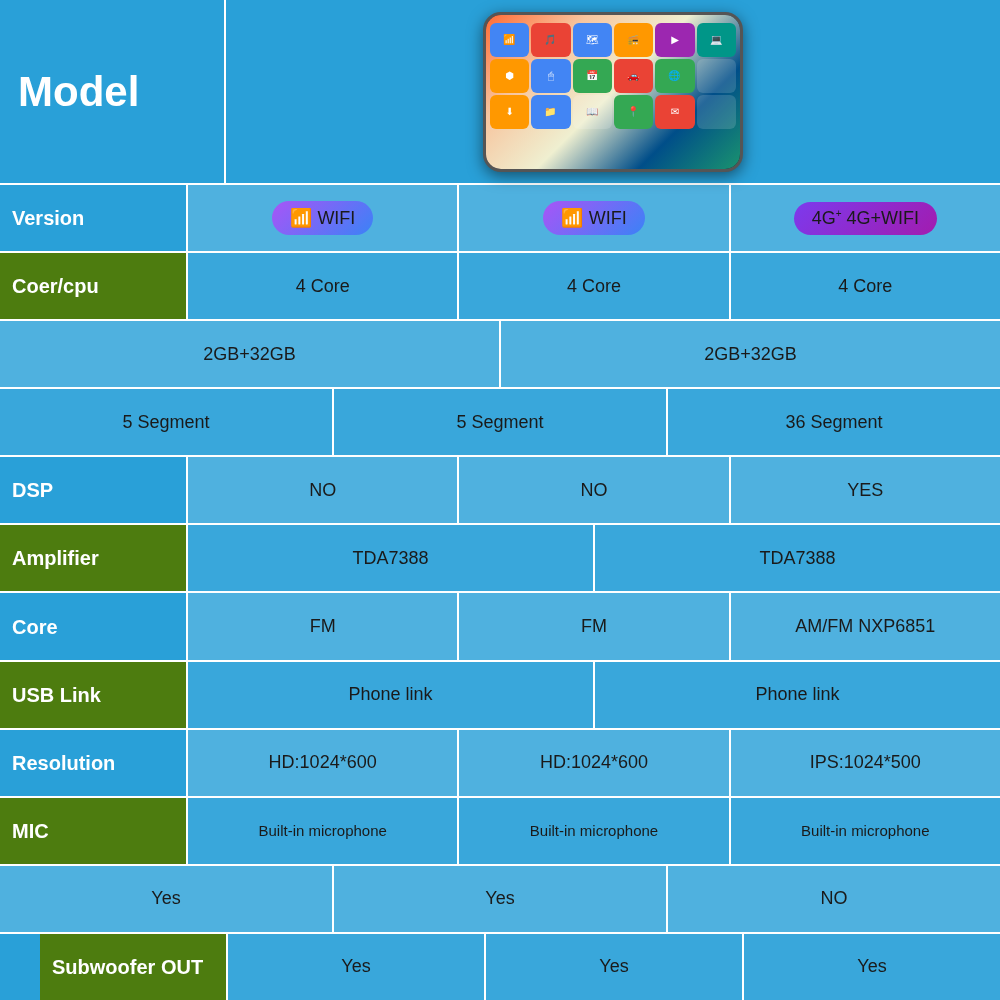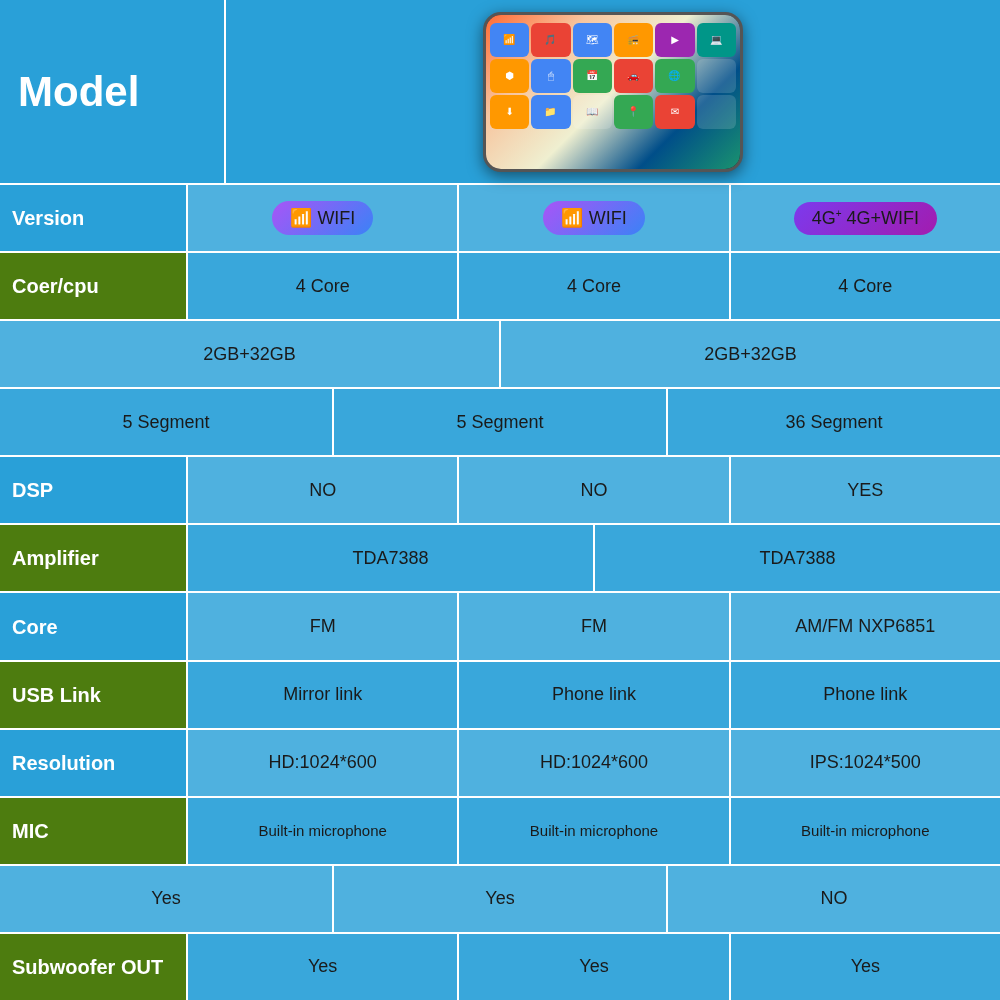--- a/index.html
+++ b/index.html
@@ -84,20 +84,21 @@
       display: flex;
       flex-direction: column;
     }
     .table-row {
       display: flex;
       border-bottom: 2px solid white;
       flex: 1;
     }
     .table-row:last-child {
       border-bottom: none;
+      padding-left: 40px;
     }
     .row-label {
       width: 188px;
       min-width: 188px;
       display: flex;
       align-items: center;
       padding: 6px 12px;
       border-right: 2px solid white;
       background: #29a0d8;
     }
@@ -318,23 +319,20 @@
           </div>
       </div>
     </div>
 
     <div class="table-row alt">
       <div class="row-label alt">
         <span>USB Link</span>
       </div>
       <div class="row-cells">
         <div class="cell">
-            <span>Mirror link</span>
-          </div>
-        <div class="cell">
             <span>Phone link</span>
           </div>
         <div class="cell">
             <span>Phone link</span>
           </div>
       </div>
     </div>
 
     <div class="table-row">
       <div class="row-label">

